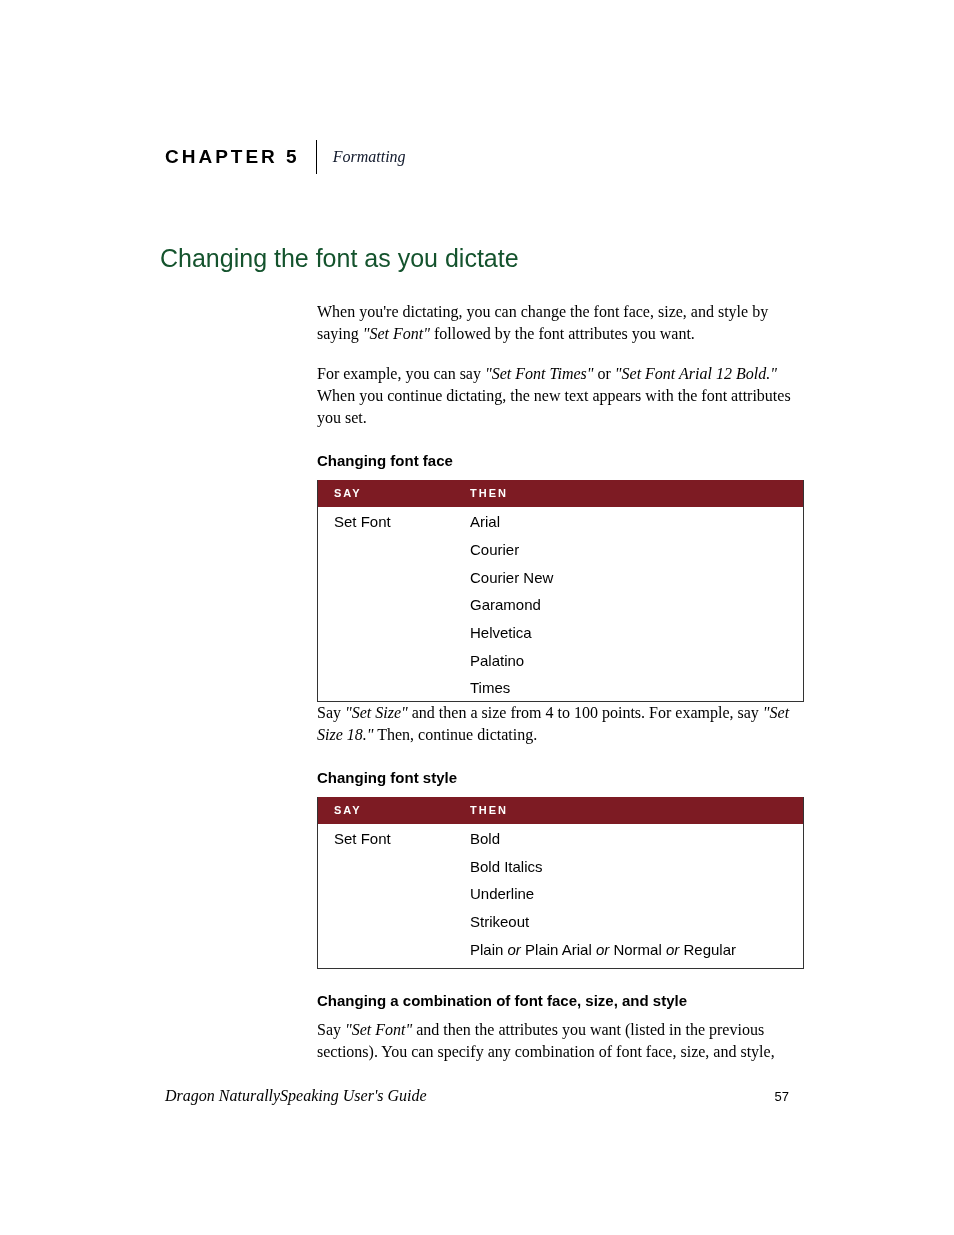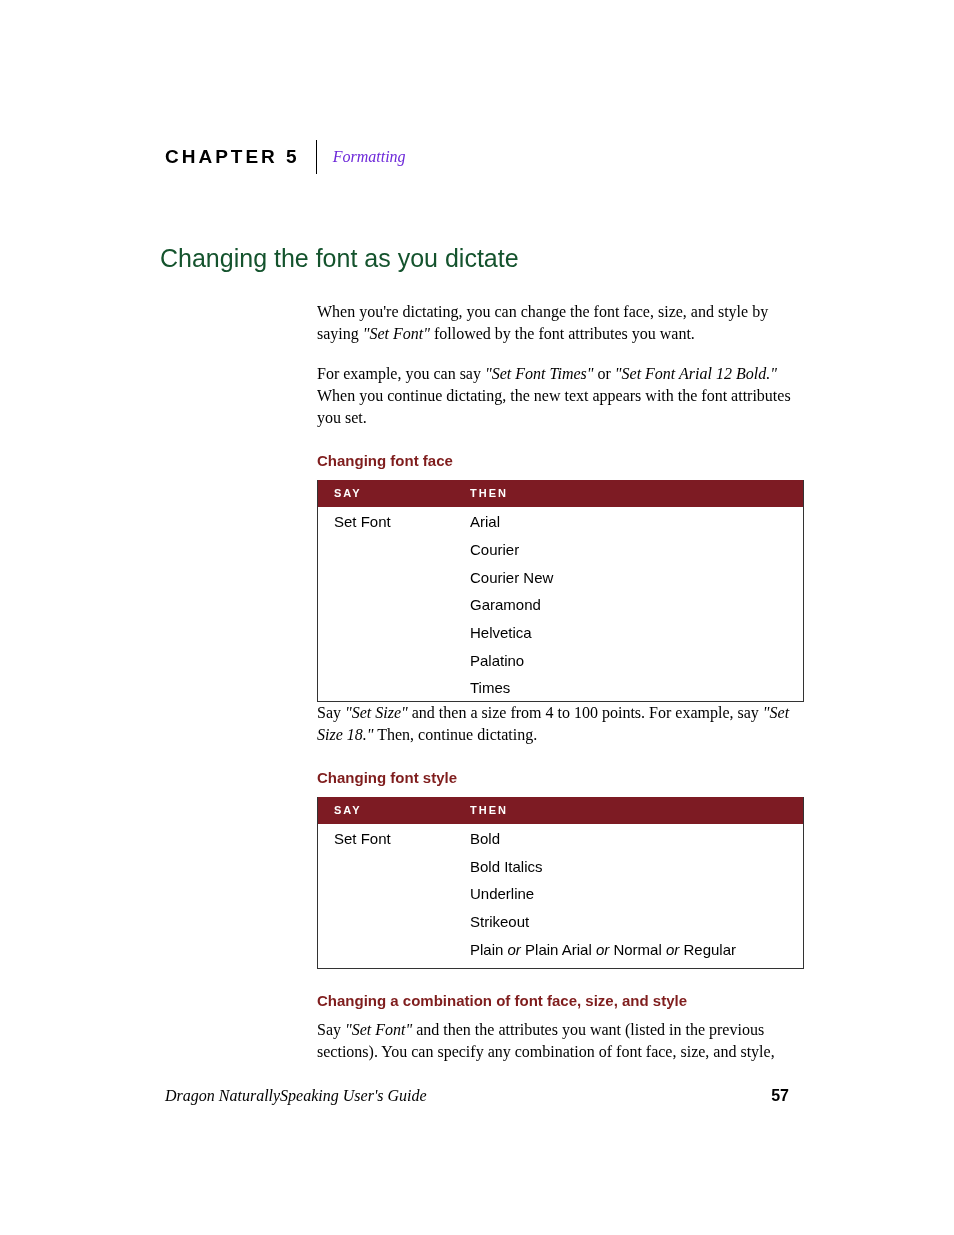--- a/index.html
+++ b/index.html
@@ -29,32 +29,32 @@
   }
   .vdiv {
     width: 1px;
     background: #000;
     height: 34px;
     margin: 0 16px 0 16px;
   }
   .chapter-title {
     font-style: italic;
     font-size: 16px;
-    color: #6d28d9;
+    color: #0f172a;
   }
   .h1 {
     font-family: Arial, Helvetica, sans-serif;
     color: #14532d;
     font-size: 25px;
     font-weight: normal;
     margin: 0 0 28px -5px;
   }
   .sub {
     font-family: Arial, Helvetica, sans-serif;
-    color: #7f1d1d;
+    color: #000000;
     font-weight: bold;
     font-size: 15px;
     margin-top: 22px;
     margin-bottom: 8px;
   }
   .content {
     margin-left: 152px;
     font-size: 16px;
     line-height: 1.38;
     margin-top: 20px;
@@ -95,22 +95,22 @@
     display: flex;
     justify-content: space-between;
     align-items: baseline;
   }
   .footer-title {
     font-style: italic;
     font-size: 16px;
   }
   .pagenum {
     font-family: Arial, Helvetica, sans-serif;
-    font-weight: bold;
-    font-size: 16px;
+    font-weight: normal;
+    font-size: 13px;
   }
   .or { font-style: italic; }
 </style>
 </head>
 <body>
 
 <div class="page">
 
   <div class="running-head">
     <span class="chapter-label">CHAPTER 5</span>

